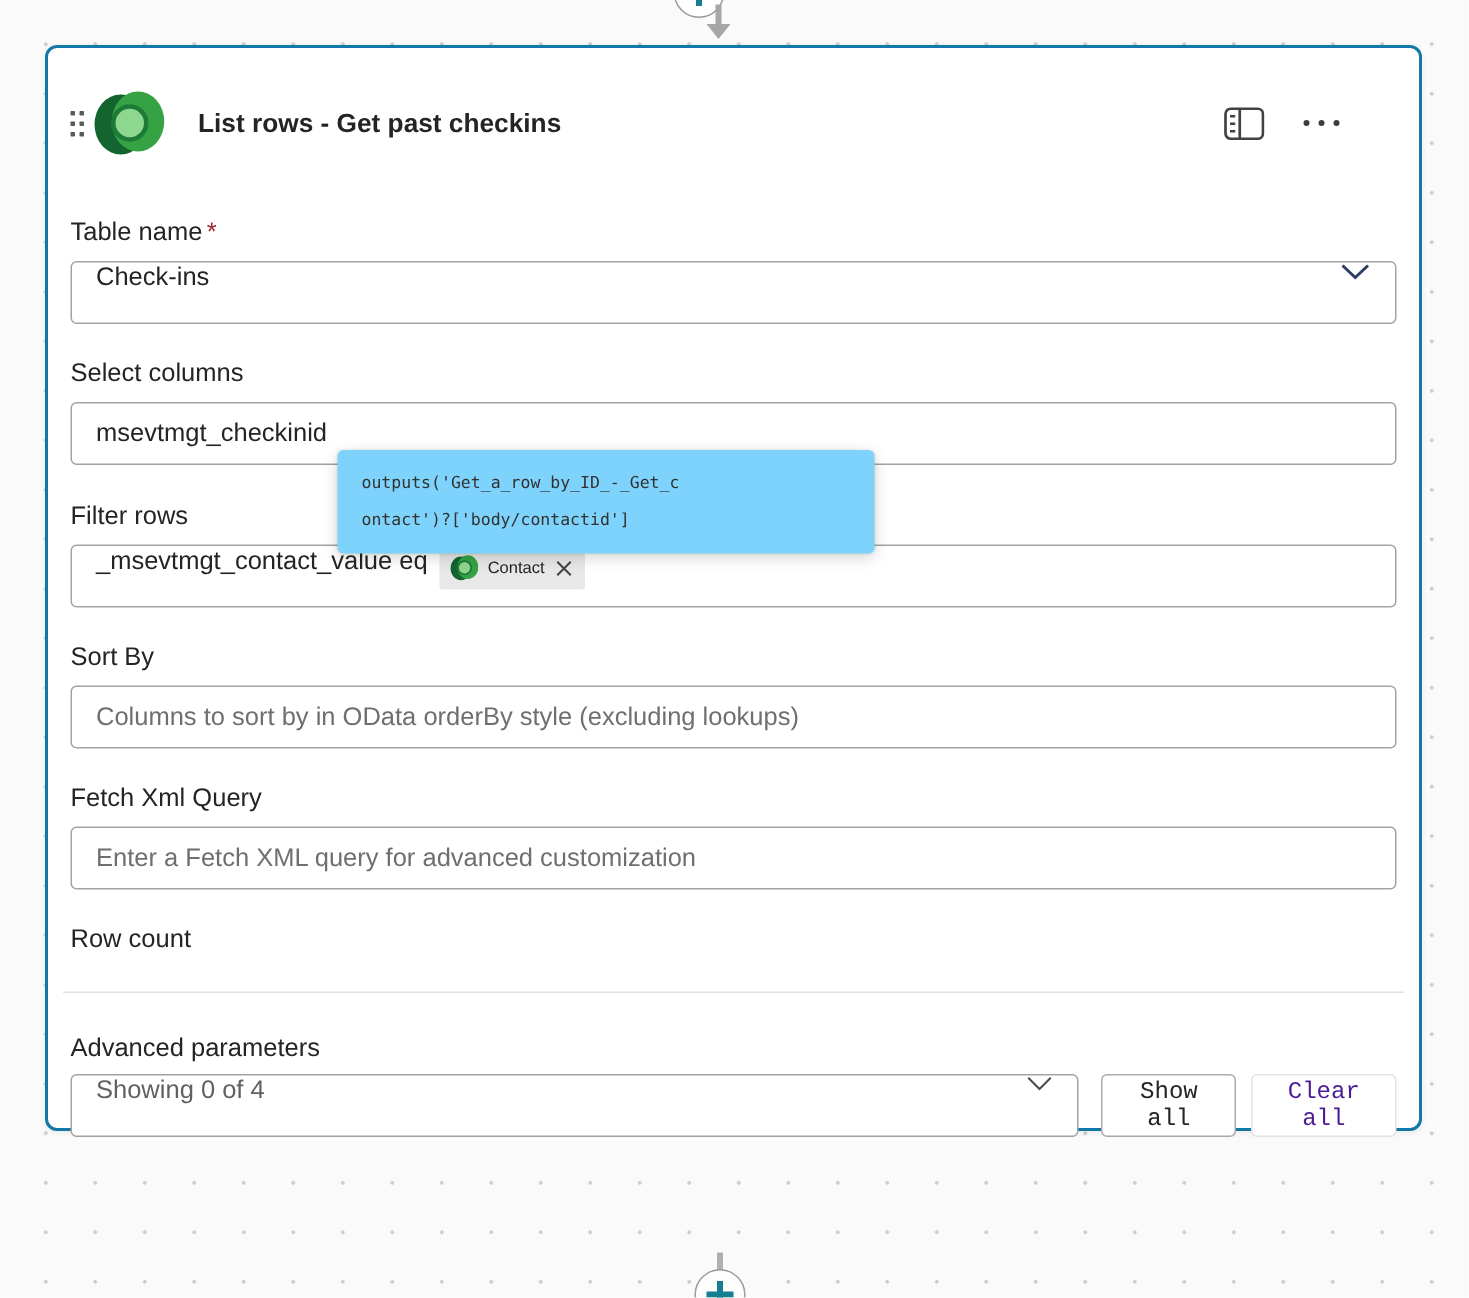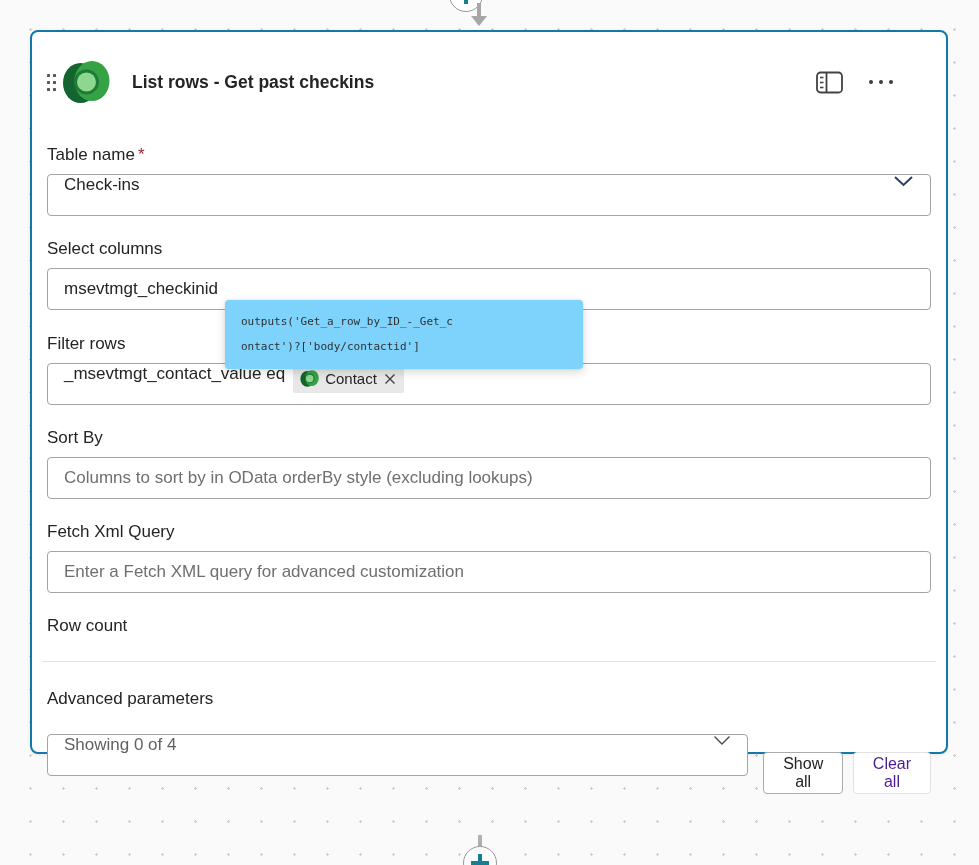--- a/index.html
+++ b/index.html
@@ -59,40 +59,40 @@
   }
   input.fbox::placeholder { color:#6f6f6f; opacity:1; }
   input.fbox { outline:none; }
   .combo { justify-content:space-between; cursor:pointer; }
   .chev { flex:0 0 auto; }
 
   .filter-text { white-space:pre; }
   .token-pill {
     display:inline-flex; align-items:center; gap:6px; margin-left:8px;
     background:#e8e8e8; border-radius:2px; padding:3px 7px; height:29px;
-    font-size:15px; cursor:default;
+    font-size:11px; cursor:default;
   }
   .token-pill .close-x { display:flex; cursor:pointer; padding:1px; background:none; border:none; }
 
   .tooltip {
     position:absolute; left:193px; top:268px; width:358px; z-index:6;
     background:#7dd3fc; border-radius:4px; padding:9px 16px 10px;
     box-shadow:0 3px 10px rgba(0,0,0,.16), 0 0 2px rgba(0,0,0,.10);
     font-family:"DejaVu Sans Mono", monospace; font-size:11px;
     line-height:25px; color:#323130; white-space:nowrap;
   }
 
   .divider { height:1px; background:#e3e3e3; margin:24px -5px 0; }
   .adv-label { font-size:17px; line-height:22px; margin:26px 0 6px; }
   .adv-row { display:flex; align-items:center; }
   .adv-combo { flex:1 1 auto; color:#616161; margin-right:15px; }
   .btn {
     height:42px; padding:0 15px; border:1px solid #ababab; border-radius:4px;
-    background:#fff; font-family:Liberation Sans, sans-serif; font-size:16px;
-    color:#242424; cursor:pointer; margin-left:0;margin-top:36px;
+    background:#fff; font-family:Liberation Mono, monospace; font-size:16px;
+    color:#242424; cursor:pointer; margin-left:0;
   }
   .btn + .btn { margin-left:10px; }
   .btn:disabled { color:#4c1d95; border-color:#e2e2e2; cursor:default; }
 </style>
 </head>
 <body>
 
 <div class="node-circle top-circle">
   <span class="plus-v"></span>
 </div>

